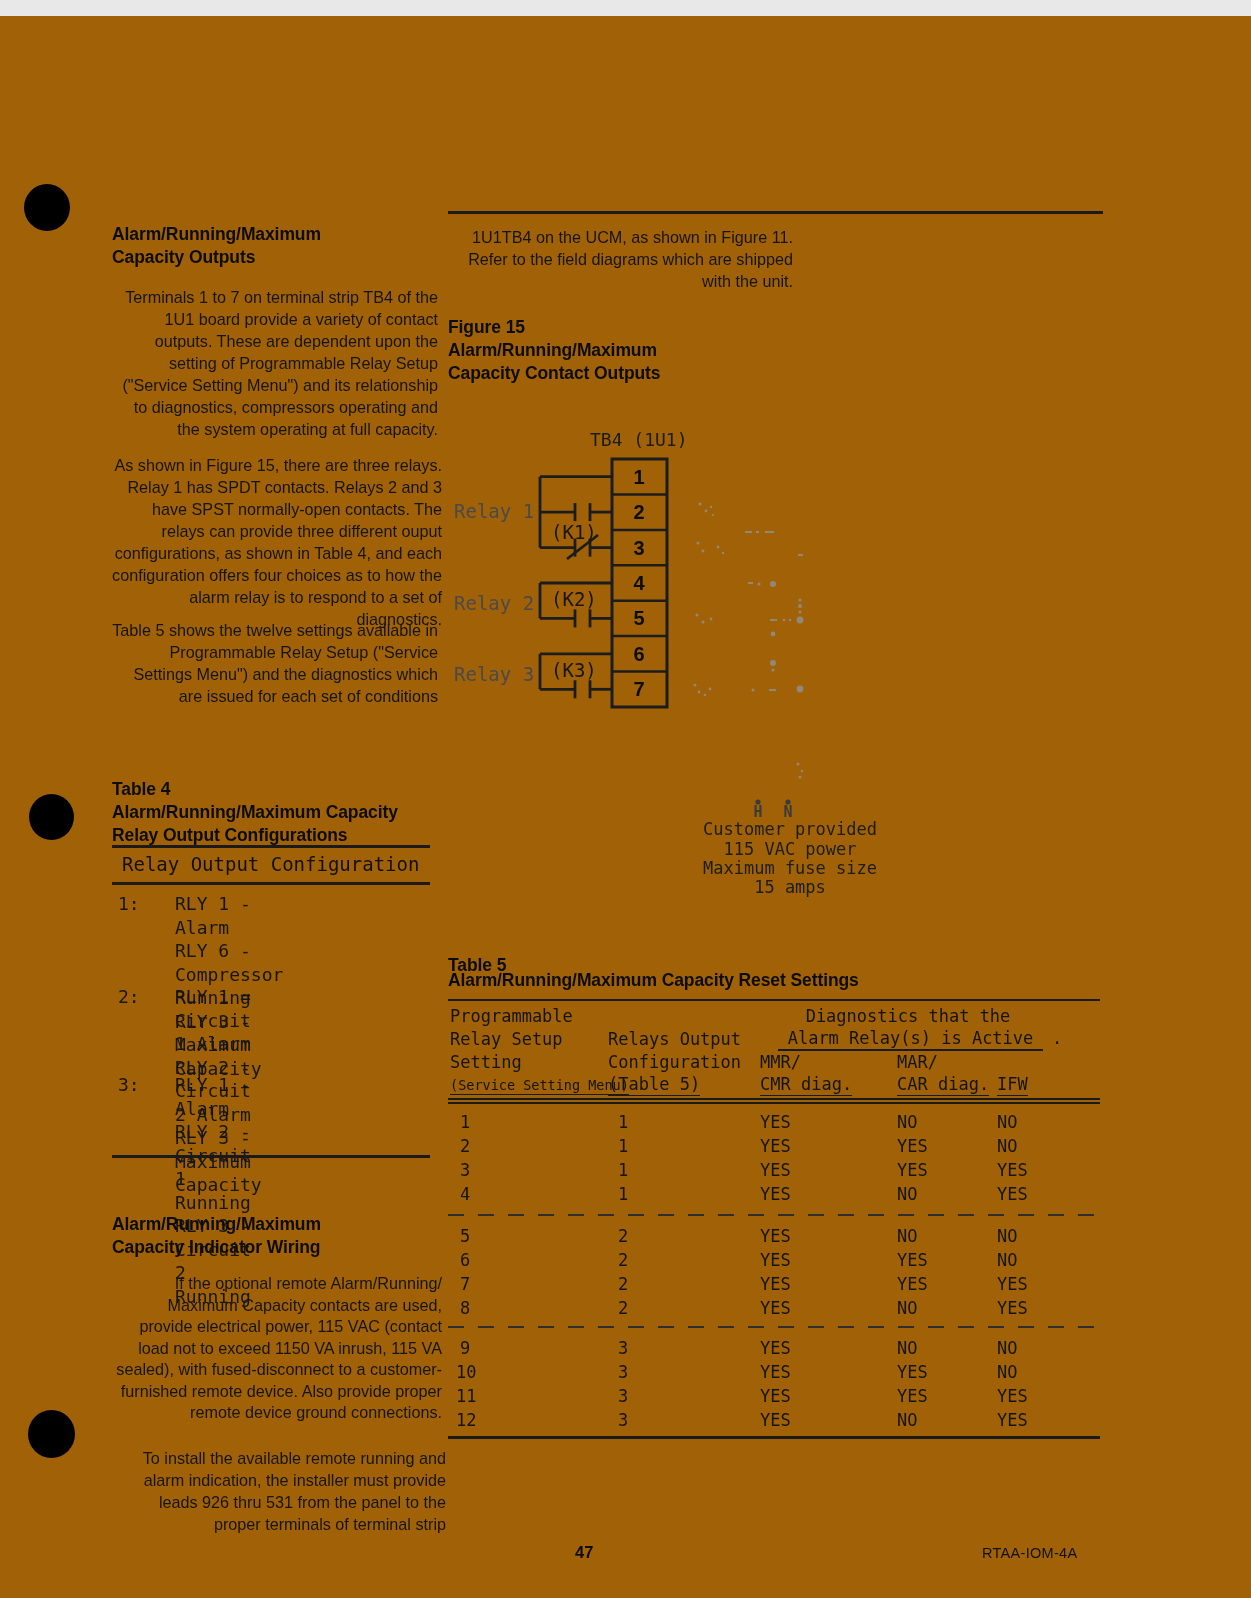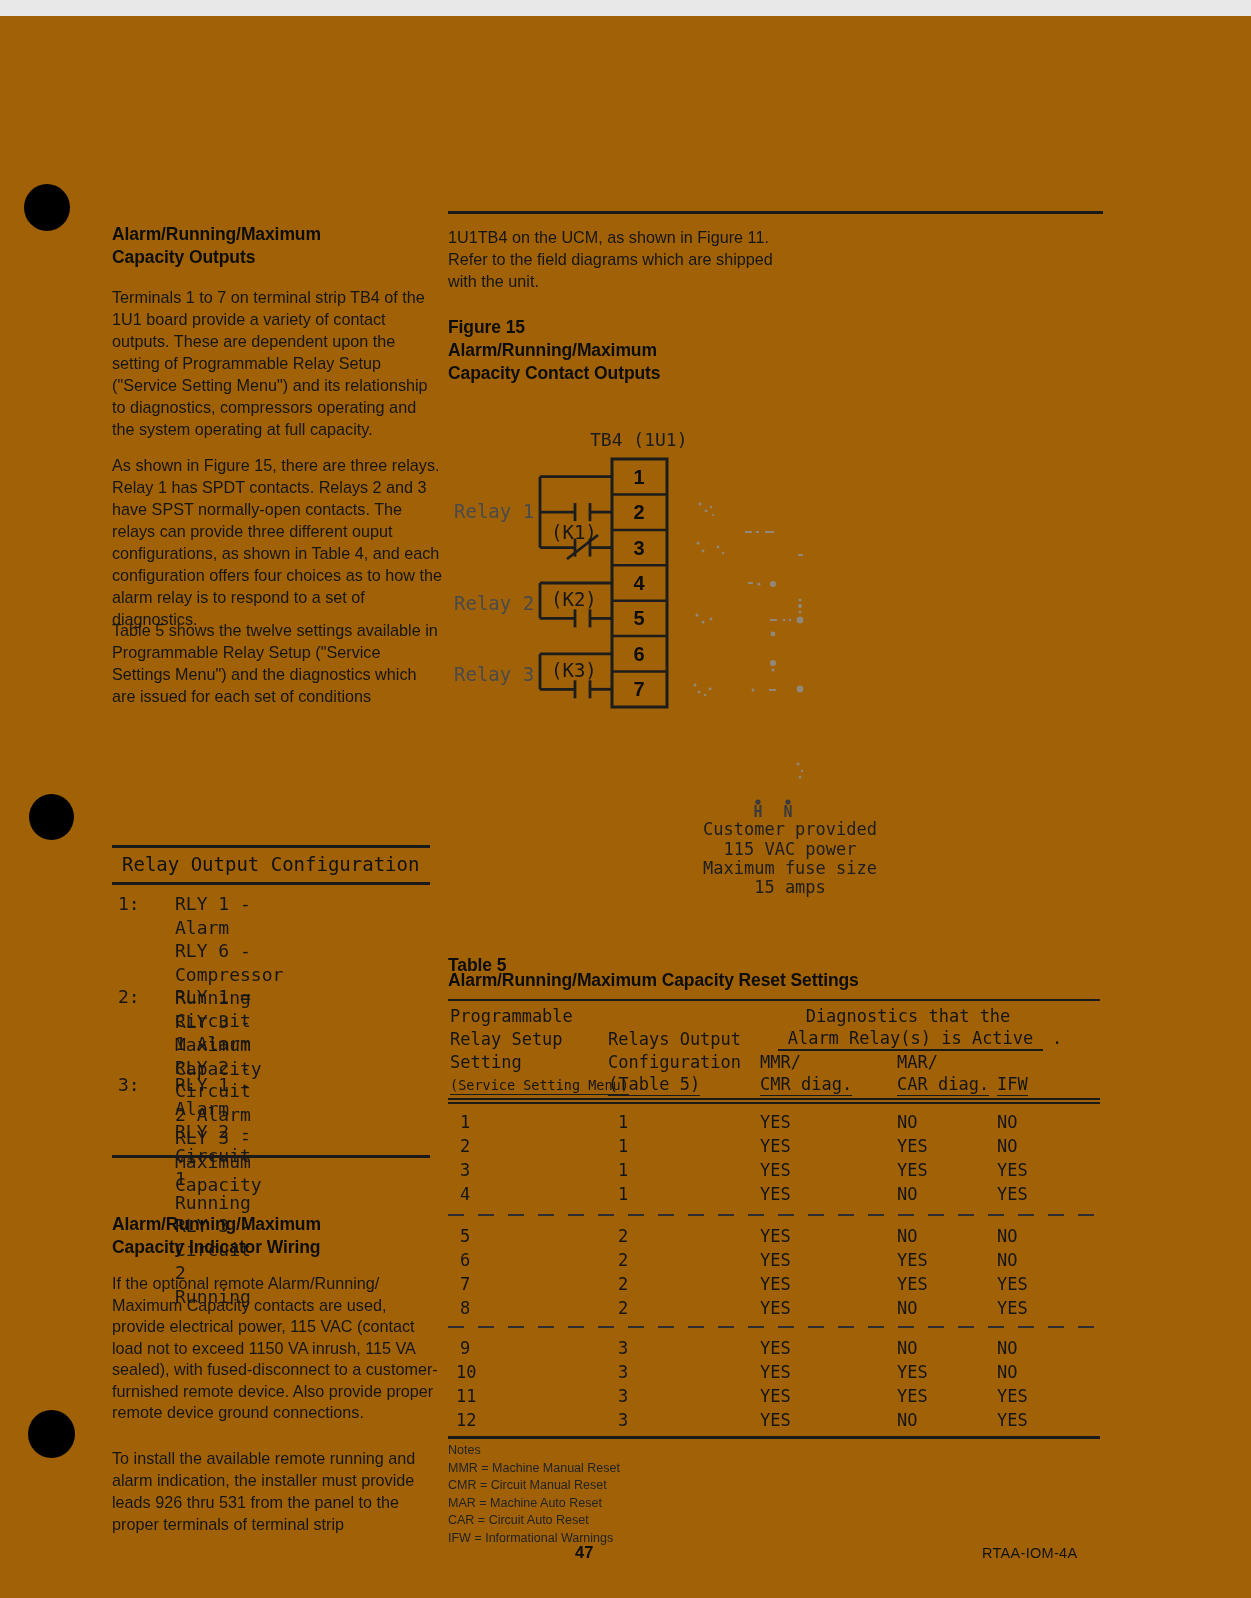--- a/index.html
+++ b/index.html
@@ -4,21 +4,21 @@
 <style>
   html,body { margin:0; padding:0; background:#e8e8e8; }
   .page {
     position:relative; width:1251px; height:1598px; margin:16px auto;
     background:#a16207; color:#161616; overflow:hidden;
     font-family:"Liberation Sans", sans-serif;
   }
   .abs { position:absolute; }
   .hole { position:absolute; background:#000; border-radius:50%; }
   .h2 { font-weight:bold; font-size:17.5px; line-height:23px; color:#0c0c0c; letter-spacing:-0.1px; }
-  .body-text { font-size:16.2px; line-height:22px; color:#151515; }
+  .body-text { font-size:16.2px; line-height:22px; color:#151515;text-align:right; }
   .rule { position:absolute; background:#1a1a1a; }
   .dashed { position:absolute; height:2px;
     background:repeating-linear-gradient(90deg,#2e2e2e 0 16px,transparent 16px 30px); }
   .t4-head { font-family:"DejaVu Sans Mono", monospace; font-size:19px; color:#111; }
   .t4-line { font-family:"DejaVu Sans Mono", monospace; font-size:18px; line-height:23.5px; color:#161616; }
   .t5-txt { position:absolute; font-family:"DejaVu Sans Mono", monospace; font-size:17px; color:#141414; white-space:nowrap; }
   .t5-small { font-size:13.5px; }
   .u { border-bottom:1.8px solid #1a1a1a; padding-bottom:1px; }
   .heavy-rule { position:absolute; height:2px; border-top:2px solid #1a1a1a; border-bottom:2px solid #1a1a1a; background:transparent; }
   .notes-block { font-size:12.5px; line-height:17.5px; color:#222; }
@@ -43,20 +43,25 @@
 
   <div class="abs h2" style="left:112px;top:207px;width:326px;">
     <div>Alarm/Running/Maximum</div>
     <div>Capacity Outputs</div>
   </div>
 
   <div class="abs body-text" style="left:112px;top:270px;width:326px;">Terminals 1 to 7 on terminal strip TB4 of the 1U1 board provide a variety of contact outputs.  These are dependent upon the setting of Programmable Relay Setup ("Service Setting Menu") and its relationship to diagnostics, compressors operating and the system operating at full capacity.</div>
   <div class="abs body-text" style="left:112px;top:438px;width:330px;">As shown in Figure 15, there are three relays.  Relay 1 has SPDT contacts.  Relays 2 and 3 have SPST normally-open contacts.  The relays can provide three different ouput configurations, as shown in Table 4, and each configuration offers four choices as to how the alarm relay is to respond to a set of diagnostics.</div>
   <div class="abs body-text" style="left:112px;top:603px;width:326px;">Table 5 shows the twelve settings available in Programmable Relay Setup ("Service Settings Menu") and the diagnostics which are issued for each set of conditions</div>
 
+  <div class="abs h2" style="left:112px;top:762px;width:330px;">
+    <div>Table 4</div>
+    <div>Alarm/Running/Maximum Capacity</div>
+    <div>Relay Output Configurations</div>
+  </div>
   <div class="rule" style="left:112px;top:829px;width:318px;height:2.5px;"></div>
   <div class="abs t4-head" style="left:122px;top:837px;">Relay Output Configuration</div>
   <div class="rule" style="left:112px;top:866px;width:318px;height:3px;"></div>
 
   <div class="abs" style="left:112px;top:876px;">
     <span class="abs t4-line" style="left:6px;top:0;">1:</span>
     <div class="abs" style="left:63px;top:0;">
       <div class="t4-line">RLY 1 - Alarm</div>
       <div class="t4-line">RLY 6 - Compressor Running</div>
       <div class="t4-line">RLY 3 - Maximum Capacity</div>
@@ -322,25 +327,17 @@
       <span class="t5-txt" style="left:8px;top:464px;">12</span>
       <span class="t5-txt" style="left:170px;top:464px;">3</span>
       <span class="t5-txt" style="left:312px;top:464px;">YES</span>
       <span class="t5-txt" style="left:449px;top:464px;">NO</span>
       <span class="t5-txt" style="left:549px;top:464px;">YES</span>
     </div>
 
     <div class="rule" style="left:0;top:490px;width:652px;height:2.5px;"></div>
   </div>
 
-  <div class="abs notes-block" style="left:448px;top:1426px;width:300px;">
-    <div>Notes</div>
-    <div>MMR = Machine Manual Reset</div>
-    <div>CMR = Circuit Manual Reset</div>
-    <div>MAR = Machine Auto Reset</div>
-    <div>CAR = Circuit Auto Reset</div>
-    <div>IFW = Informational Warnings</div>
-  </div>
 
   <div class="abs footer-num" style="left:575px;top:1527px;">47</div>
   <div class="abs footer-code" style="left:982px;top:1529px;">RTAA-IOM-4A</div>
 
 </div>
 
 </body></html>

